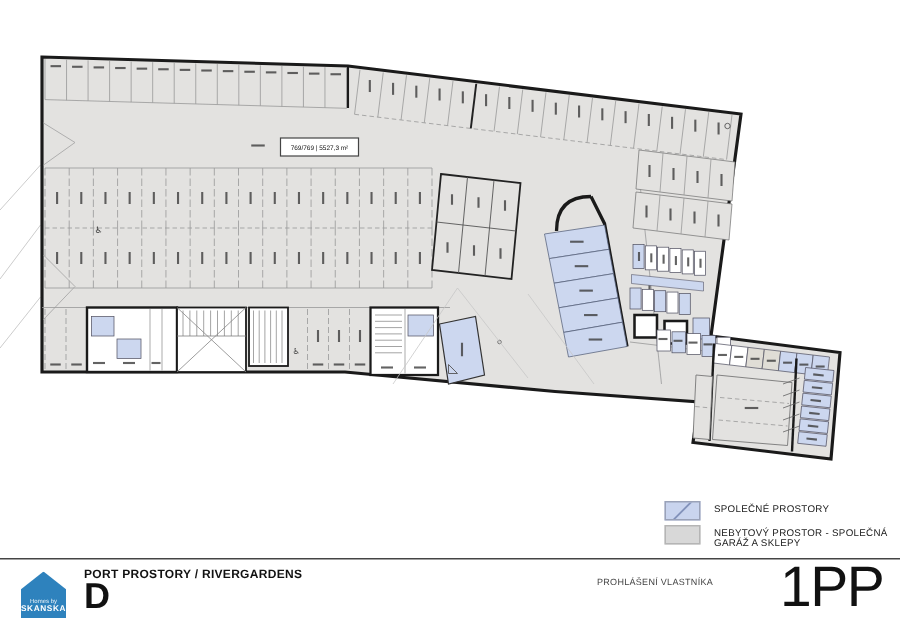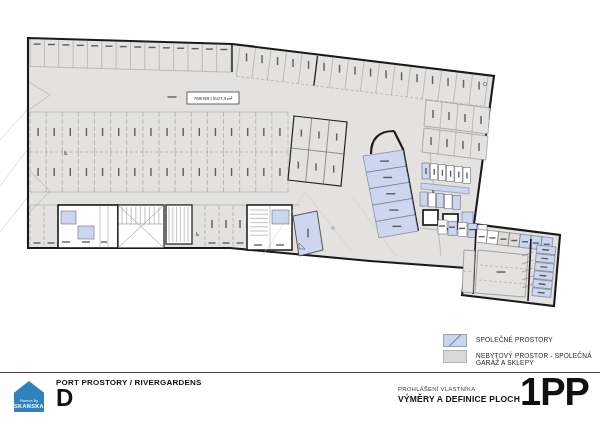--- a/index.html
+++ b/index.html
@@ -20,21 +20,21 @@
         clip-path:polygon(50% 0,100% 38%,100% 100%,0 100%,0 38%);
         color:#fff;display:flex;flex-direction:column;align-items:center;justify-content:flex-end;
         padding-bottom:3px;box-sizing:border-box}
   .logo-sub{font-size:4px;line-height:4px;opacity:.9}
   .logo-name{font-size:5.5px;line-height:6px;font-weight:bold;letter-spacing:.4px}
   .project{position:absolute;left:56px;top:378px;font-size:8px;font-weight:bold;letter-spacing:.2px}
   .building{position:absolute;left:56px;top:386px;font-size:24px;font-weight:bold;line-height:24px}
   .doc{position:absolute;left:398px;top:386px}
   .doc-type{font-size:6px;color:#444;letter-spacing:.2px}
   .doc-title{font-size:8.5px;font-weight:bold;margin-top:2px;letter-spacing:.2px}
-  .floor{position:absolute;left:520px;top:373px;font-size:38px;font-weight:bold;letter-spacing:-1px;line-height:38px}
+  .floor{position:absolute;left:520px;top:373px;font-size:38px;font-weight:normal;letter-spacing:-1px;line-height:38px}
 </style>
 </head>
 <body>
 
 <svg id="plan" width="600" height="370" viewBox="0 0 600 370">
     <g>
       <line x1="0" y1="140" x2="27" y2="110" stroke="#c6c6c6" stroke-width="0.6"></line>
       <line x1="0" y1="186" x2="27" y2="150" stroke="#c6c6c6" stroke-width="0.6"></line>
       <line x1="0" y1="232" x2="27" y2="198" stroke="#c6c6c6" stroke-width="0.6"></line>
     </g>
@@ -397,15 +397,14 @@
 <div class="footer-line"></div>
 
 <div class="logo">
   <div class="logo-sub">Homes by</div>
   <div class="logo-name">SKANSKA</div>
 </div>
 <div class="project">PORT PROSTORY / RIVERGARDENS</div>
 <div class="building">D</div>
 <div class="doc">
   <div class="doc-type">PROHLÁŠENÍ VLASTNÍKA</div>
-  <div class="doc-title">VÝMĚRY A DEFINICE PLOCH</div>
 </div>
 <div class="floor">1PP</div>
 
 </body></html>

